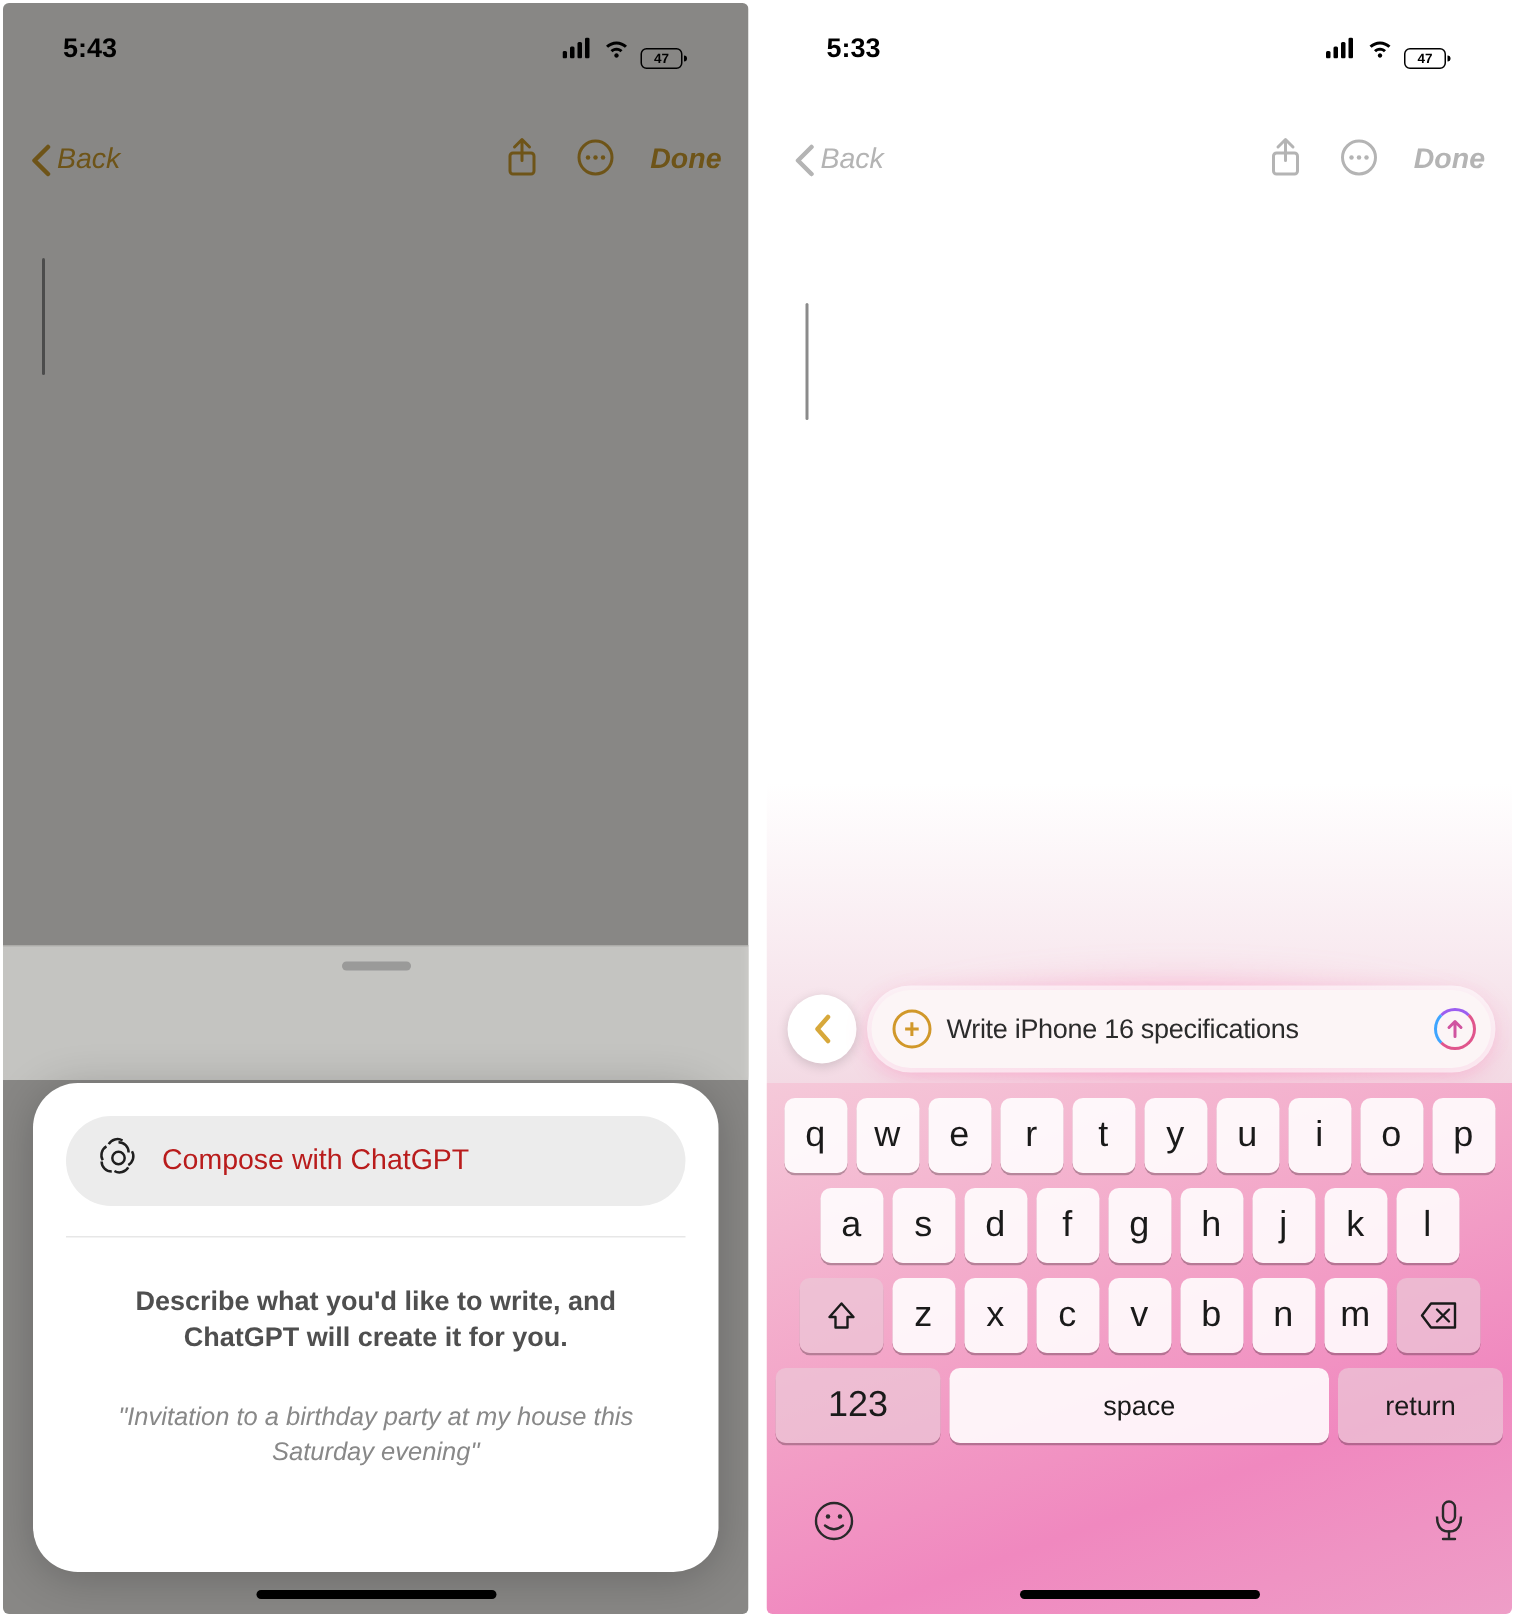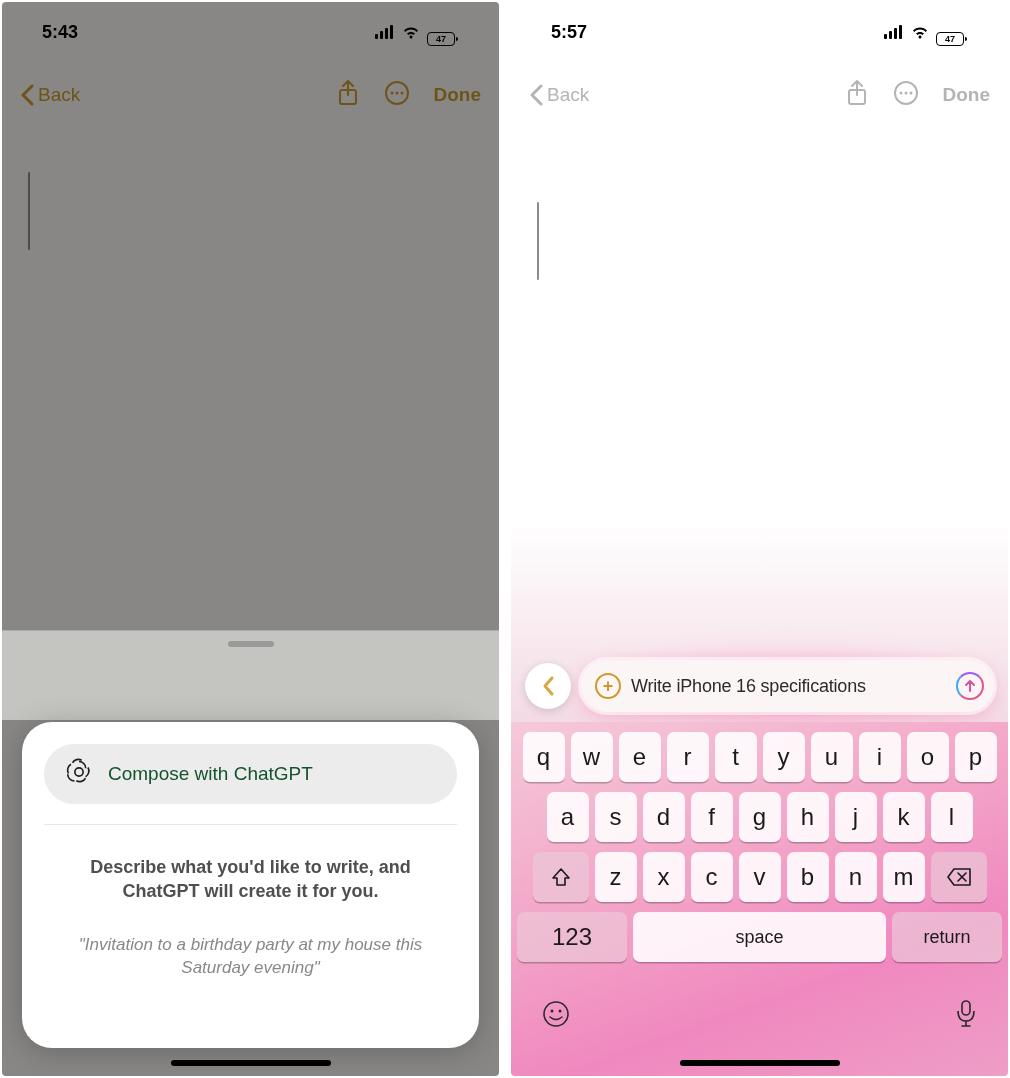--- a/index.html
+++ b/index.html
@@ -11,38 +11,38 @@
   .p1-bg { position: absolute; inset: 0; background: #f7f6f2; }
   .status { position: absolute; top: 0; left: 0; right: 0; height: 60px; display: flex; align-items: center; justify-content: space-between; padding: 0 44px 0 40px; }
   .time { font-size: 18px; font-weight: 600; }
   .sicons { display: flex; align-items: center; gap: 6px; }
   .sicons svg { display: block; }
   .batt { display: flex; align-items: center; margin-top: 14px; }
   .batt-body { width: 28px; height: 14px; border: 1.5px solid #000; border-radius: 4px; position: relative; display:flex; align-items:center; justify-content:center; }
   .batt-body::after { content:""; position:absolute; right:-4px; top:4px; width:2.5px; height:4px; background:#000; border-radius:0 2px 2px 0; }
   .batt-num { font-size: 9px; font-weight: 700; }
 
-  .nav { position: absolute; top: 58px; left: 0; right: 0; height: 70px; display:flex; align-items:center; justify-content:space-between; padding: 0 18px; }
+  .nav { position: absolute; top: 70px; left: 0; right: 0; height: 70px; display:flex; align-items:center; justify-content:space-between; padding: 0 18px; font-style: italic; }
   .nav-left { display:flex; align-items:center; gap: 4px; color: #c9992c; font-size: 19px; }
   .nav-right { display:flex; align-items:center; gap: 24px; }
   .nav-right .icon { color: #c9992c; }
   .done { color: #c9992c; font-size: 19px; font-weight: 600; }
 
   .note-body { position:absolute; top:170px; left:26px; right:26px; }
   .cursor { width: 2px; height: 78px; background: #8b8b8b; border-radius: 2px; }
 
   
   .dim { position:absolute; inset:0; background: rgba(0,0,0,0.45); }
   .grabber { position:absolute; top:10px; left:50%; transform:translateX(-50%); width:46px; height:6px; background:#9a9a99; border-radius:3px; }
   .panel-header-wrap { position:absolute; top:628px; left:0; right:0; height: 90px; background: rgba(245,245,243,0.55); backdrop-filter: blur(2px); border-top: 0.5px solid rgba(0,0,0,0.12);}
   
   
   .card { position:absolute; left:20px; right:20px; top: 720px; bottom: 28px; background:#fff; border-radius: 30px; box-shadow: 0 4px 30px rgba(0,0,0,0.22); padding: 22px 22px 20px; display:flex; flex-direction:column; }
   .compose-input { background:#ececec; border-radius: 30px; height: 60px; display:flex; align-items:center; gap: 14px; padding: 0 20px; }
-  .compose-placeholder { color: #14532d; font-size: 19px; text-align: right; }
+  .compose-placeholder { color: #b91c1c; font-size: 19px; text-align: right; }
   .card-divider { height:1px; background:#e7e7e7; margin: 20px 0 30px; }
   .card-desc { color:#4f4f4f; font-size: 18px; font-weight: 600; text-align:center; line-height:1.35; padding: 0 6px; }
   .card-sample { color:#888; font-size: 17px; font-style: italic; text-align:center; line-height:1.35; margin-top: 30px; padding: 0 8px; }
   .home-ind { position:absolute; bottom:10px; left:50%; transform:translateX(-50%); width:160px; height:6px; background:#000; border-radius:4px; }
 
   
   .p2-bg { position:absolute; inset:0; background:#fff; }
   .p2-status { color:#000; }
   .p2-nav-left { display:flex; align-items:center; gap:4px; color:#b4b4b4; font-size: 19px; }
   .p2-nav-right-icon { color:#b4b4b4; }
@@ -168,21 +168,21 @@
       <div class="card-sample">"Invitation to a birthday party at my house this Saturday evening"</div>
     </div>
 
     <div class="home-ind"></div>
   </div>
 
   <div class="phone">
     <div class="p2-bg"></div>
 
     <div class="status p2-status">
-      <div class="time">5:57</div>
+      <div class="time">5:33</div>
       <div class="sicons">
         <span>
           <svg width="20" height="14" viewBox="0 0 20 14">
               <rect x="0" y="9" width="3" height="5" rx="1" fill="#000"></rect>
               <rect x="5" y="6" width="3" height="8" rx="1" fill="#000"></rect>
               <rect x="10" y="3" width="3" height="11" rx="1" fill="#000"></rect>
               <rect x="15" y="0" width="3" height="14" rx="1" fill="#000"></rect>
             </svg>
         </span>
         <span>

